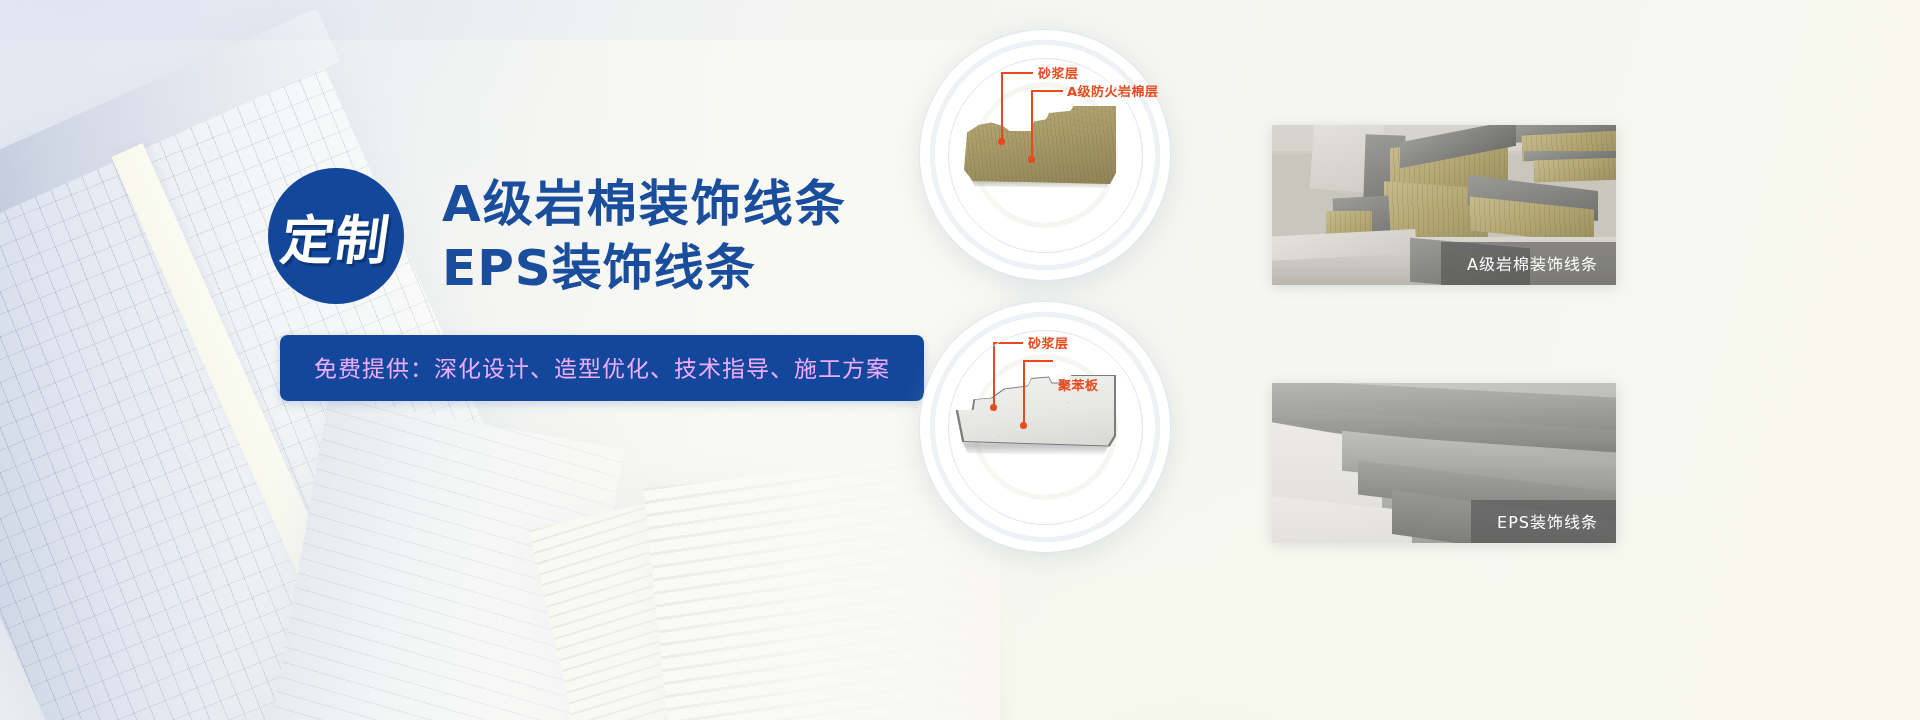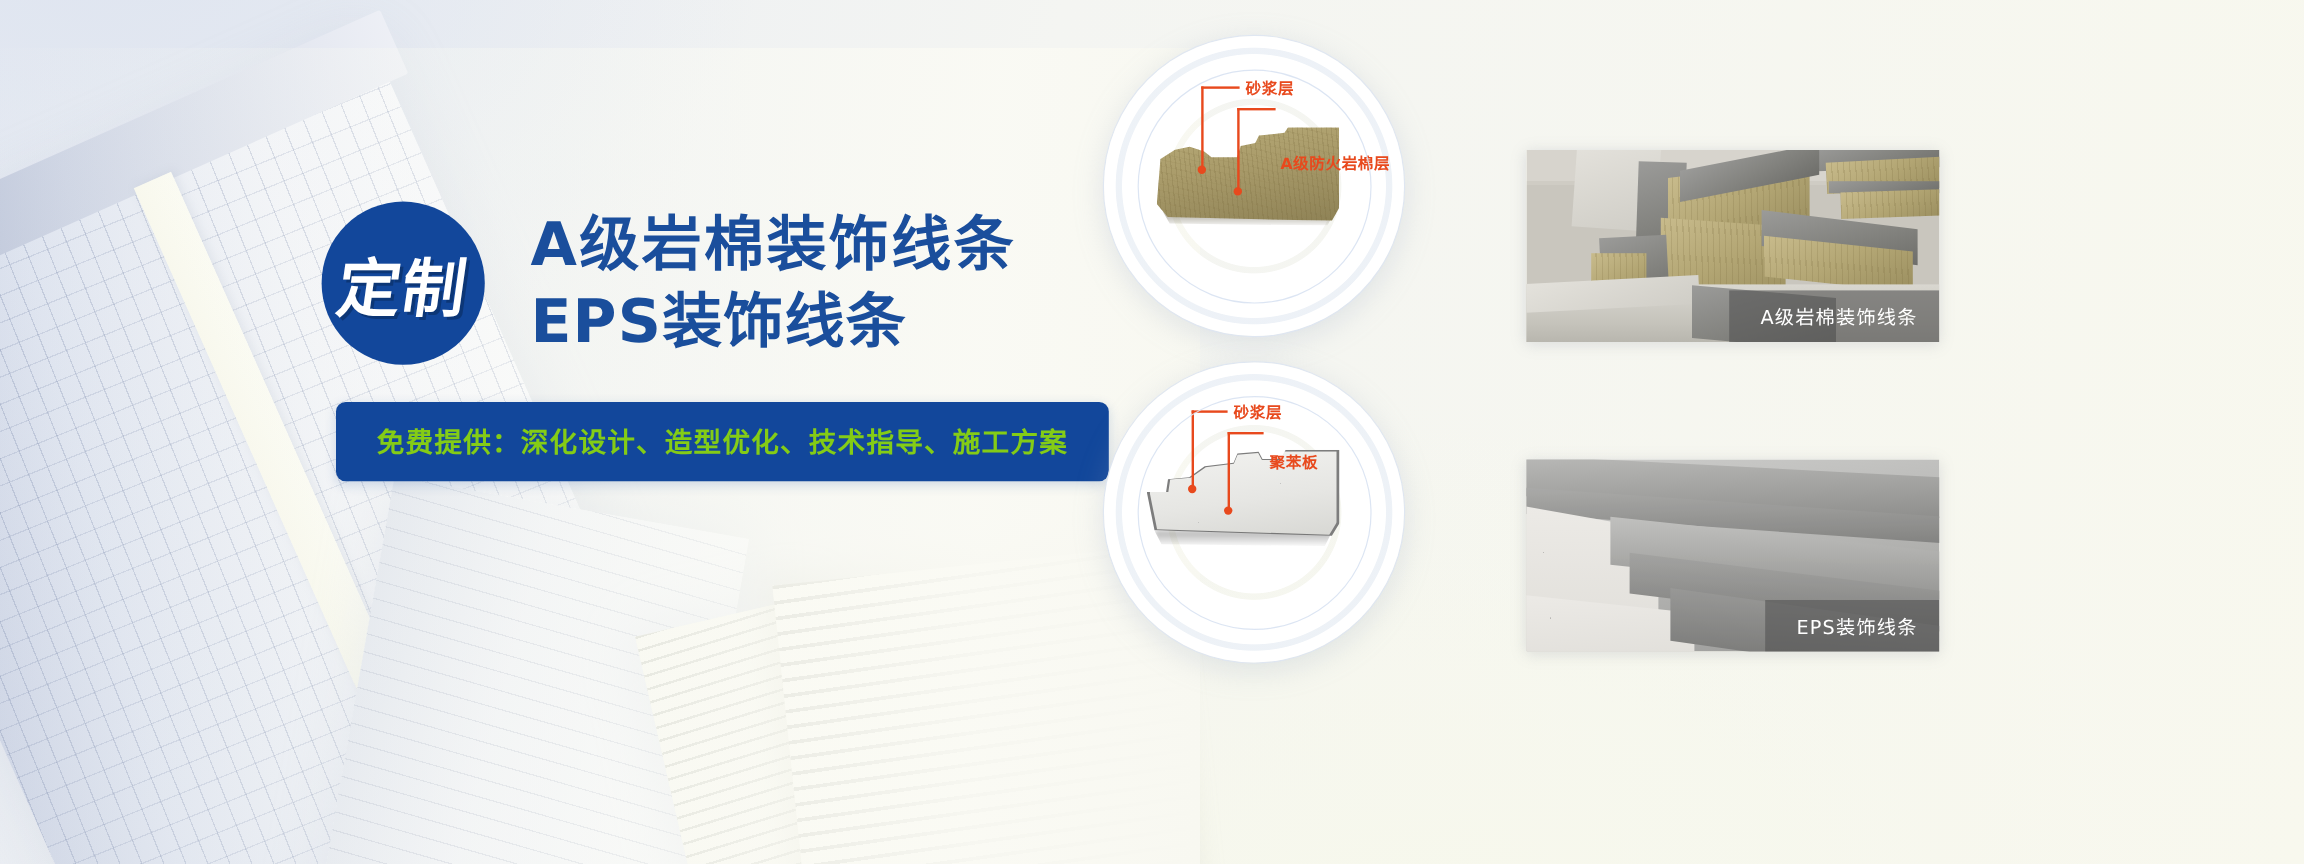--- a/index.html
+++ b/index.html
@@ -167,24 +167,24 @@
   }
   .headline .line2 { letter-spacing: 1px; }
 
   .offer-bar {
     position: absolute;
     left: 12px;
     top: 175px;
     padding: 15px 34px 17px;
     background: #12479b;
     border-radius: 8px;
-    color: #84cc16;
+    color: #f0abfc;
     font-family: "DejaVu Sans", "Liberation Sans", sans-serif;
     font-size: 23px;
-    font-weight: 700;
+    font-weight: 400;
     letter-spacing: 1px;
     white-space: nowrap;
     box-shadow: 0 3px 10px rgba(18,71,155,.18);
   }
 
   
   .product {
     position: absolute;
   }
   .product-photo {
@@ -414,21 +414,21 @@
       </div>
 
       <div class="lead-line" style="left:81px; top:42px; width:2px; height:70px;"></div>
       <div class="lead-line" style="left:81px; top:42px; width:32px; height:2px;"></div>
       <div class="lead-dot" style="left:78px; top:108px;"></div>
       <div class="lead-label" style="left:118px; top:33px;">砂浆层</div>
 
       <div class="lead-line" style="left:111px; top:60px; width:2px; height:70px;"></div>
       <div class="lead-line" style="left:111px; top:60px; width:32px; height:2px;"></div>
       <div class="lead-dot" style="left:108px; top:126px;"></div>
-      <div class="lead-label" style="left:147px; top:51px;margin-top:45px;">A级防火岩棉层</div>
+      <div class="lead-label" style="left:147px; top:51px;">A级防火岩棉层</div>
     </div>
   </div>
 
   <div class="product" style="left:1000px; top:290px; width:620px; height:320px;">
 
     <div class="product-photo" style="left:272px; top:93px; width:344px; height:160px;">
       <div class="photo-eps">
         <div class="ep ep-slab" style="left:-10px; top:6px;  width:380px; height:34px; transform:skewY(3deg);"></div>
         <div class="ep ep-slab" style="left:-10px; top:36px; width:380px; height:22px; transform:skewY(4deg); filter:brightness(.92);"></div>
         <div class="ep ep-foam" style="left:-10px; top:48px; width:120px; height:120px; transform:skewY(10deg);"></div>

